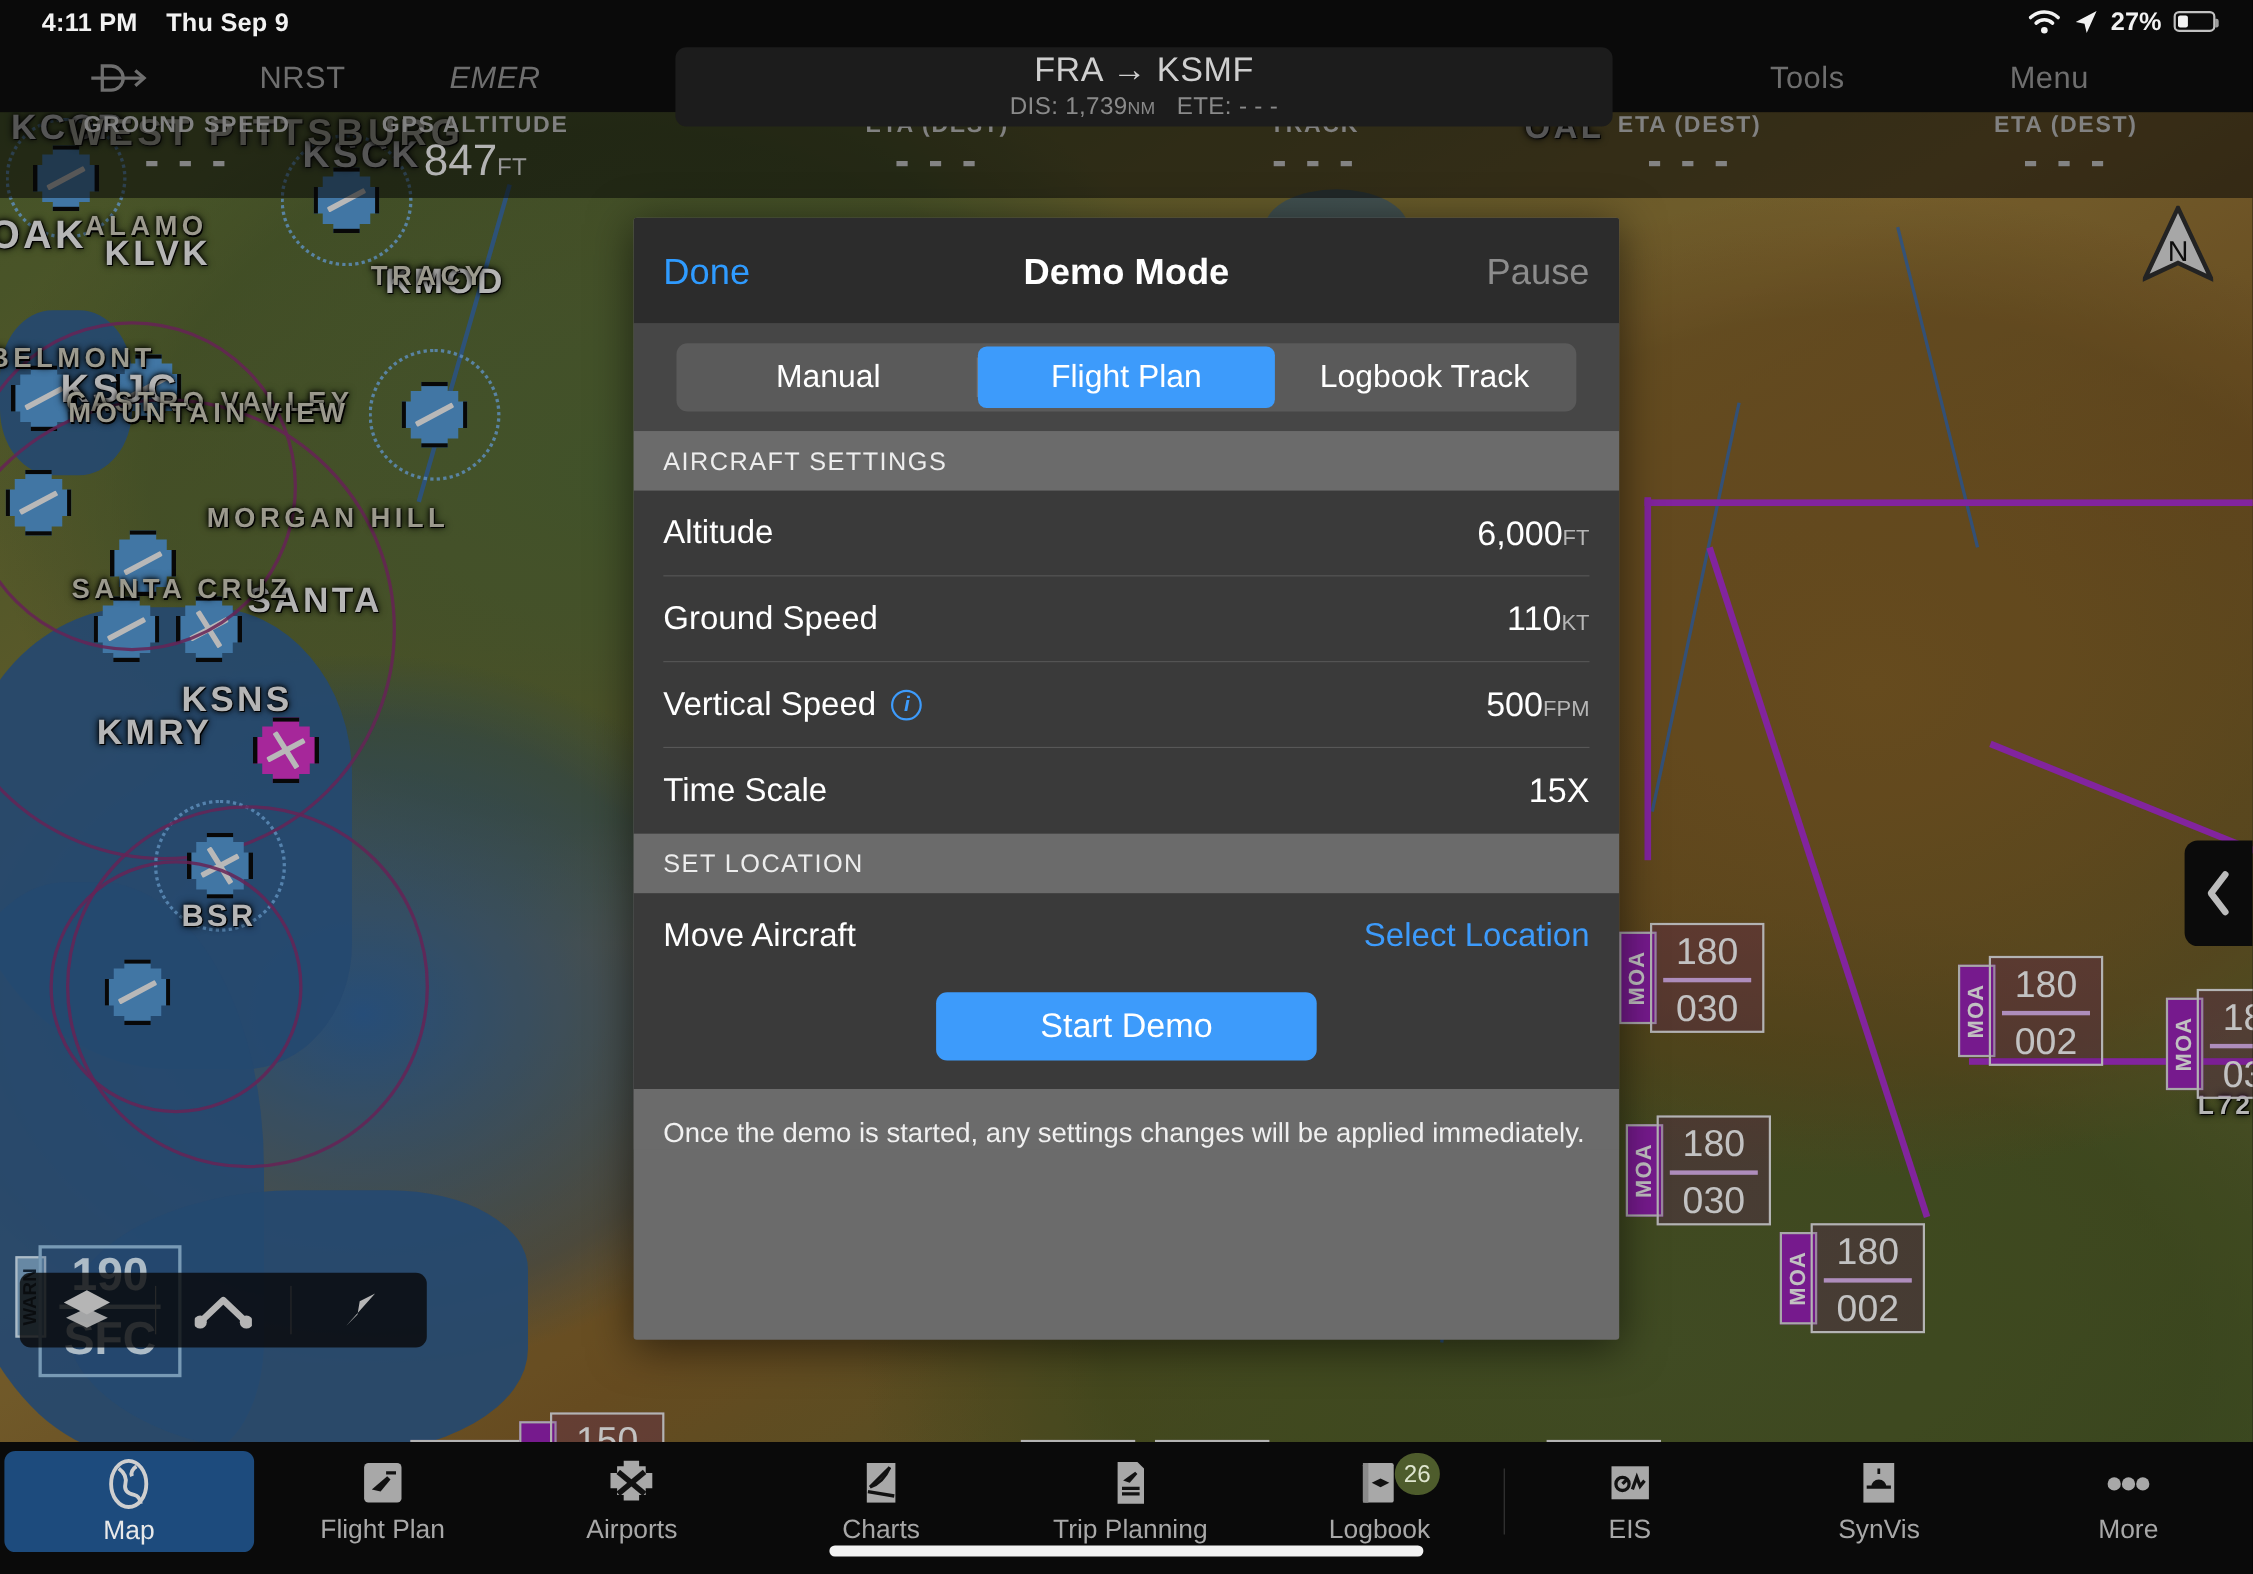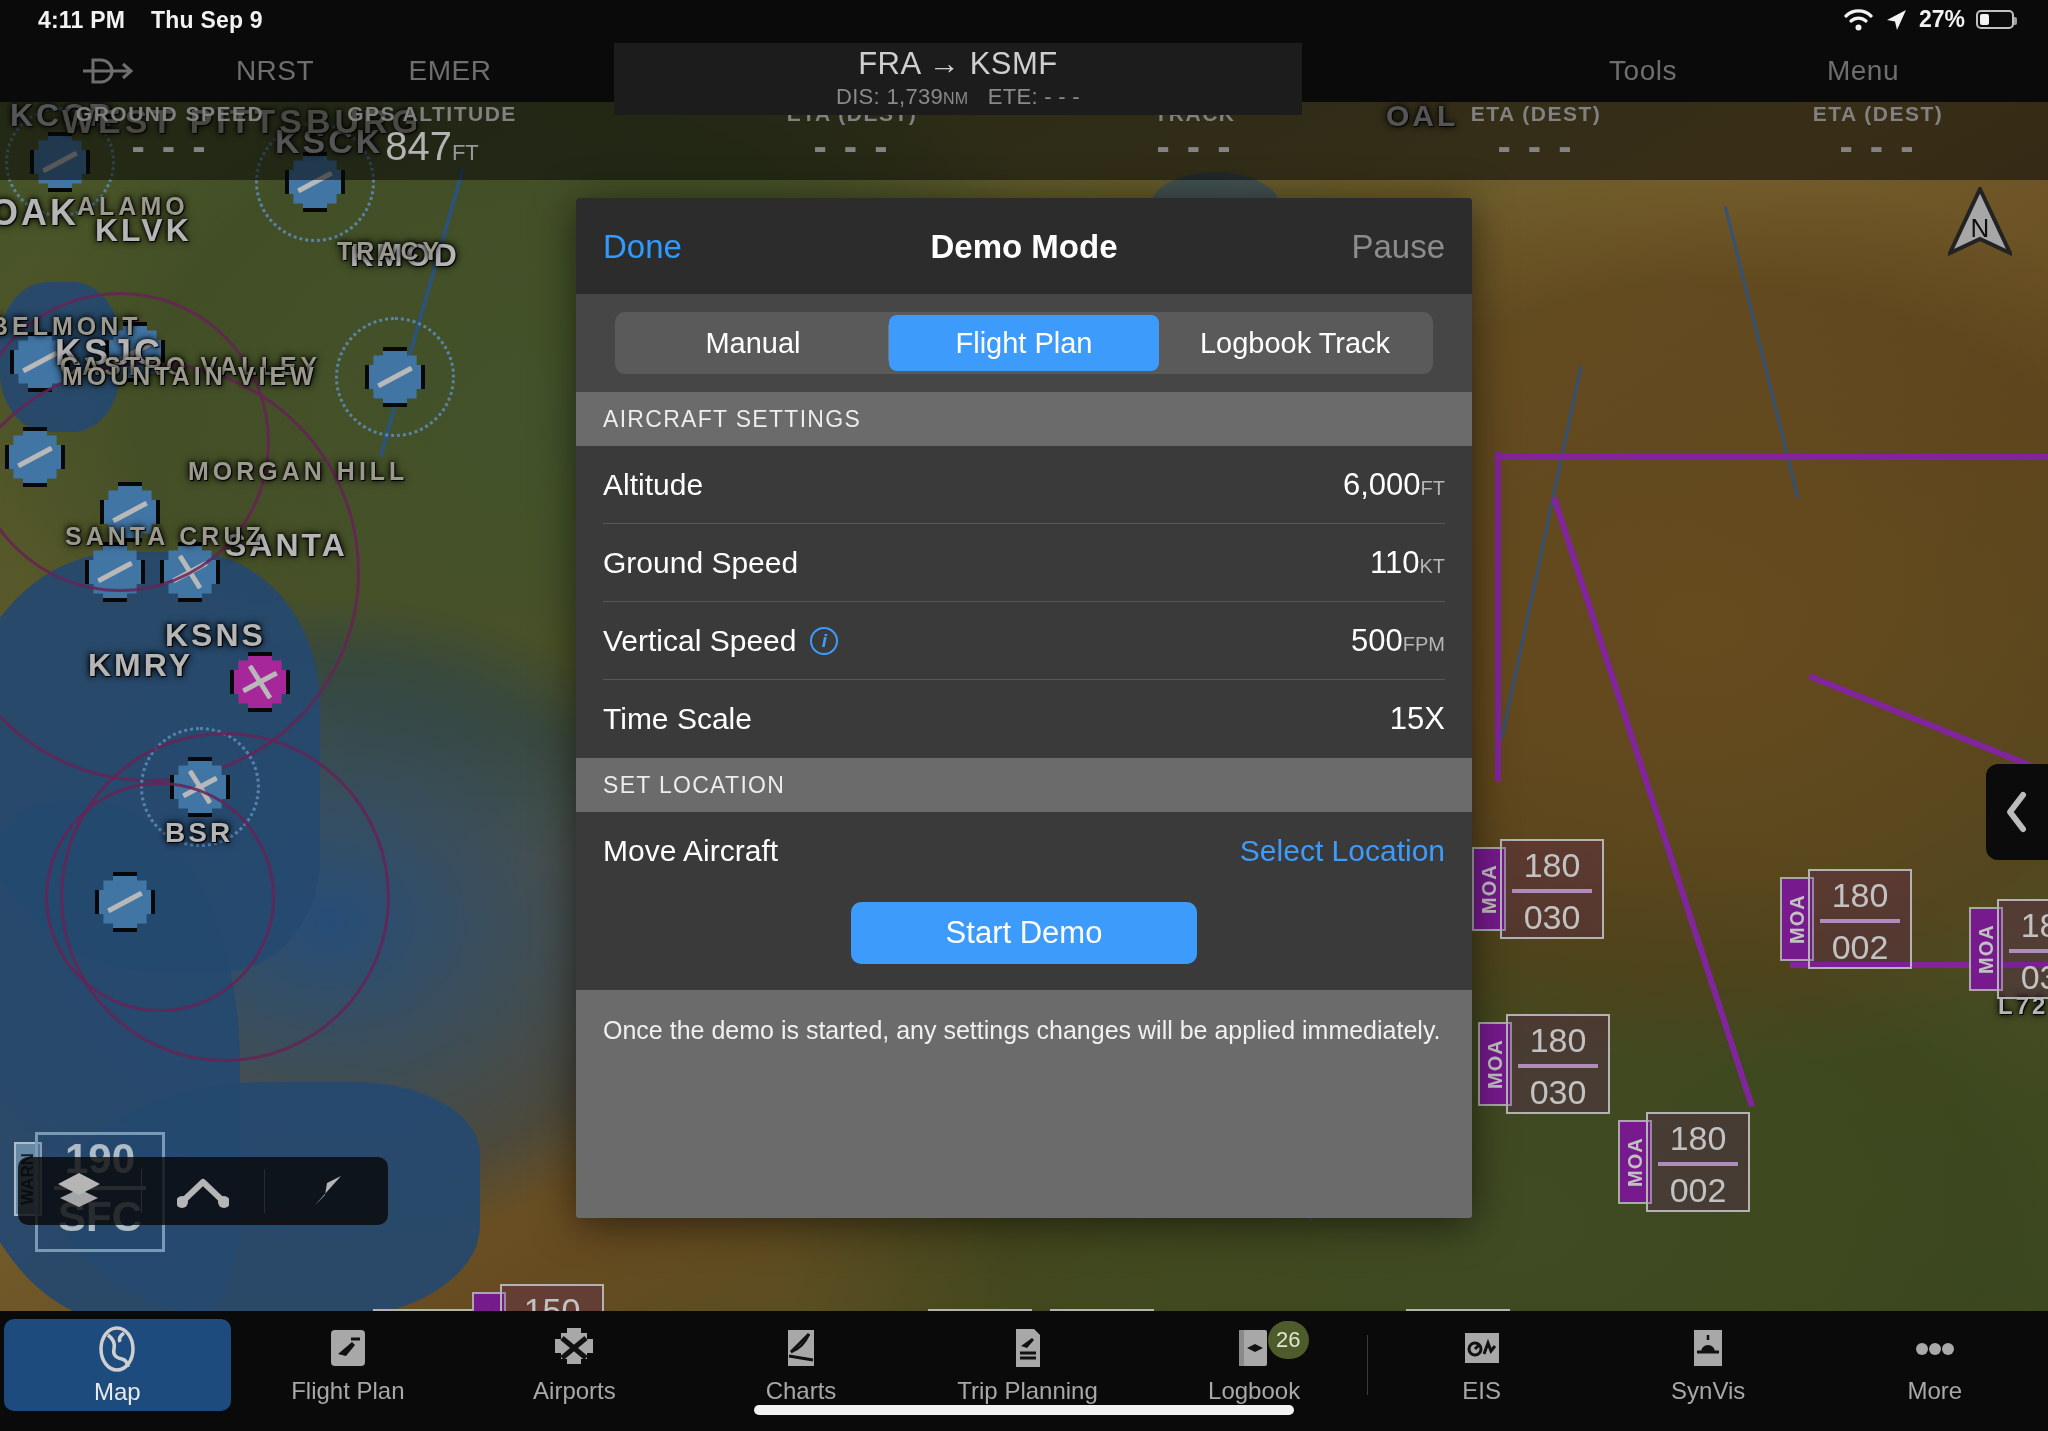--- a/index.html
+++ b/index.html
@@ -19,25 +19,25 @@
   .batt::after { content:""; position:absolute; right:-5px; top:5px; width:3px; height:8px;
                  background:rgba(255,255,255,.6); border-radius:0 2px 2px 0; }
   .batt i { position:absolute; left:2px; top:2px; bottom:2px; width:27%; background:#f2f2f2; border-radius:2px; display:block; }
 
   
   .navbar { position:absolute; left:0; top:40px; width:2048px; height:62px; background:#0a0a0a; z-index:39; }
   .nav-item { position:absolute; top:0; height:62px; display:flex; align-items:center; justify-content:center;
               color:#6e6e6e; font-size:28px; letter-spacing:.5px; }
   .nav-direct { left:62px; width:90px; }
   .nav-nrst { left:215px; width:120px; }
-  .nav-emer { left:390px; width:120px; }
+  .nav-emer { left:390px; width:120px;font-style:italic; }
   .nav-tools { right:330px; width:150px;text-align:center; }
   .nav-menu { right:110px; width:150px; }
-  .fplbox { position:absolute; left:614px; top:3px; width:688px; height:72px; background:#1c1c1c;
-            border-radius:0; text-align:center; }
+  .fplbox { position:absolute; left:614px; top:3px; width:852px; height:72px; background:#1c1c1c;
+            border-radius:10px; text-align:center; }
   .fpl-title { color:#cfcfcf; font-size:31px; font-weight:500; letter-spacing:.5px; padding-top:3px; }
   .fpl-sub { color:#8a8a8a; font-size:22px; letter-spacing:.3px; margin-top:2px; }
   .fpl-sub .u { font-size:16px; }
 
   
   .map { position:absolute; left:0; top:102px; width:2048px; height:1209px; overflow:hidden;
          background:
            radial-gradient(ellipse 520px 420px at 330px 820px, #2e5c8f 0%, #24497066 62%, transparent 78%),
            radial-gradient(ellipse 760px 560px at 1700px 520px, #7a5a24 0%, #6a4d1f99 60%, transparent 80%),
            radial-gradient(ellipse 900px 520px at 1500px 1120px, #4d5a2a 0%, #42501f99 55%, transparent 80%),

